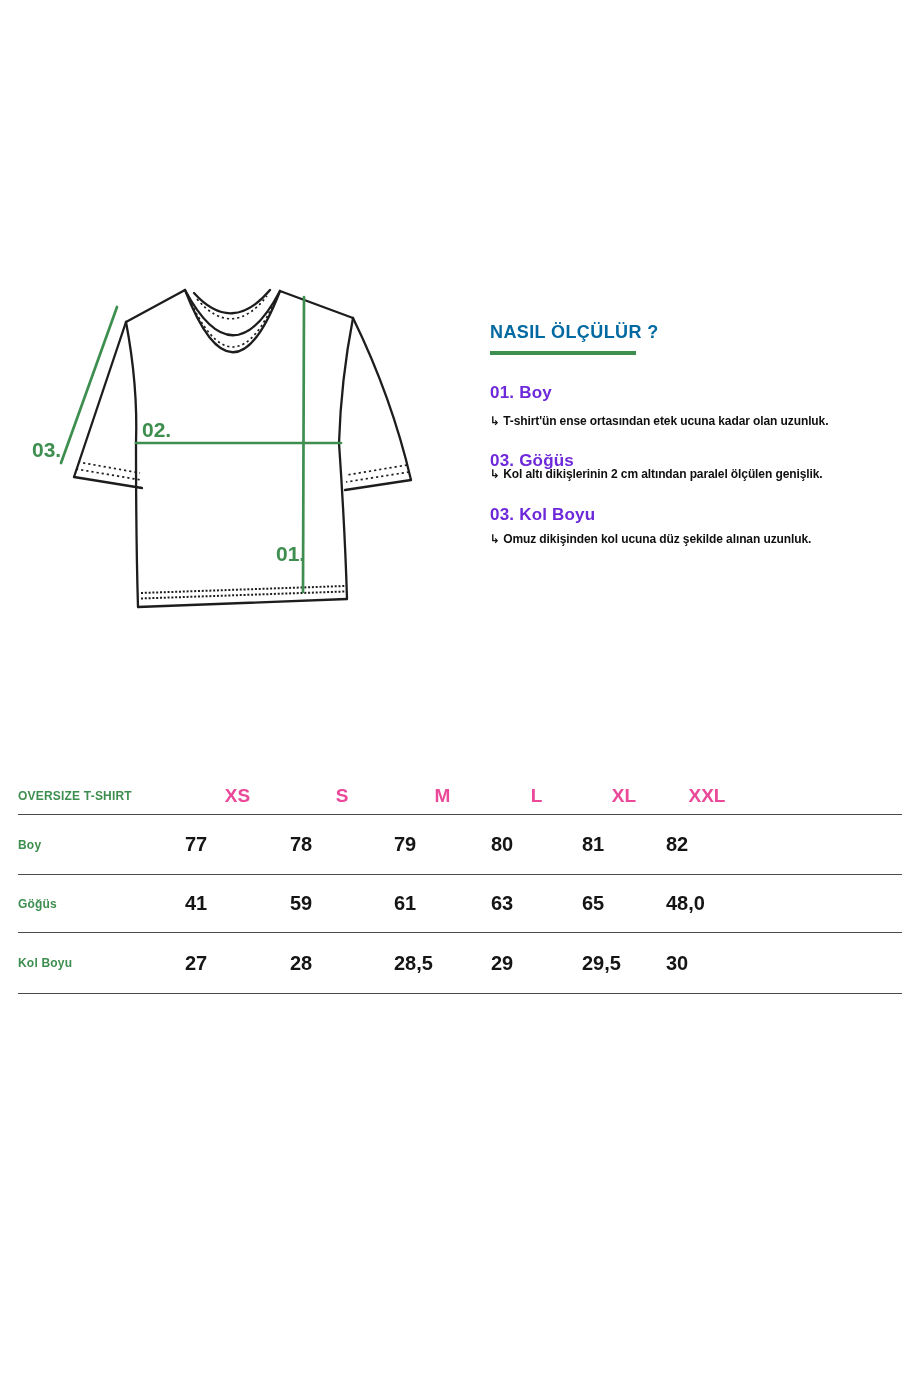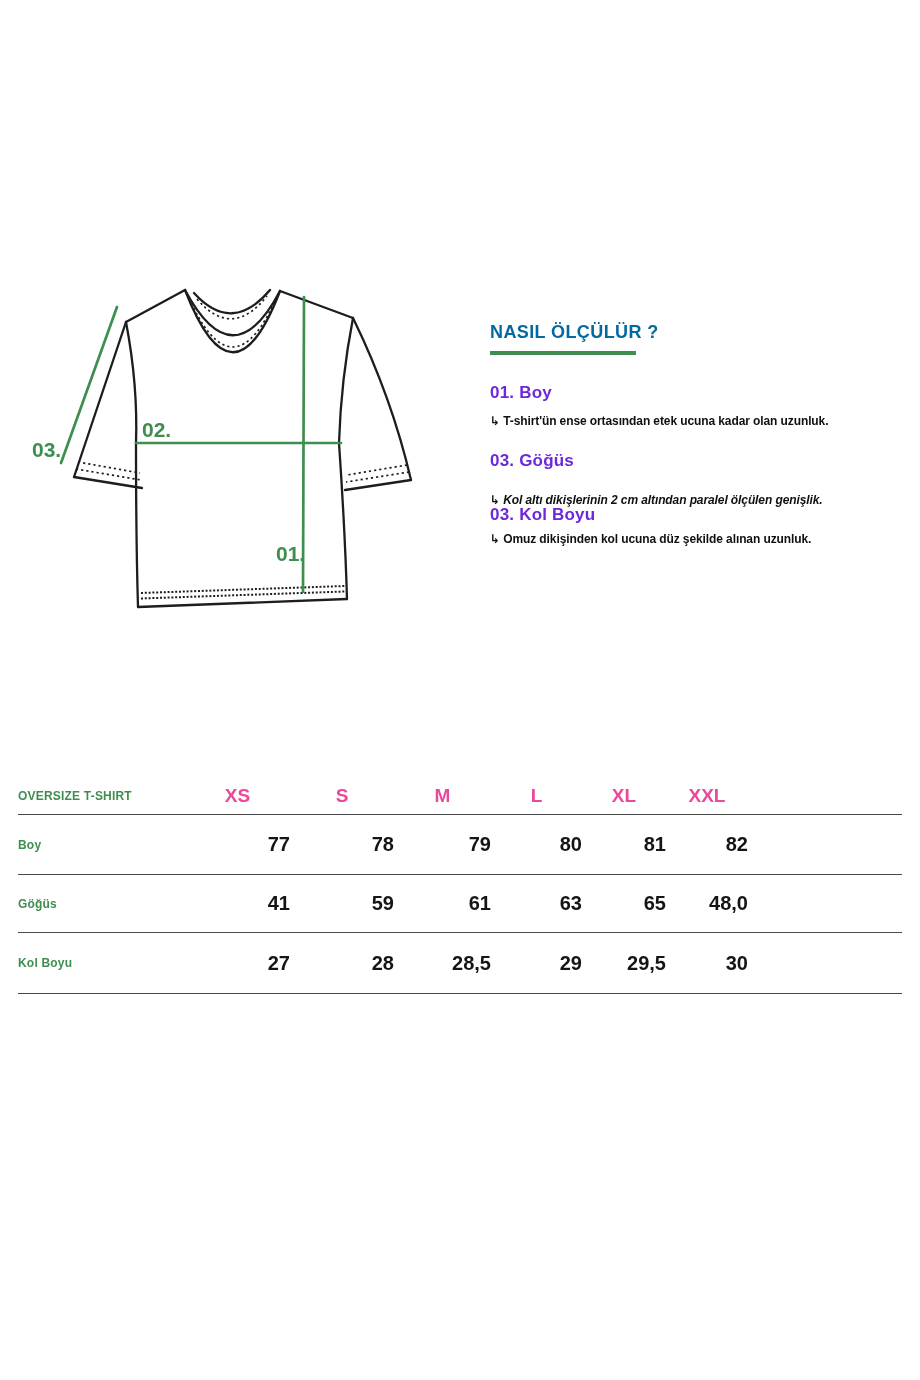--- a/index.html
+++ b/index.html
@@ -21,38 +21,38 @@
   #howto .underline{position:absolute;left:0;top:26px;width:146px;height:3.5px;background:#3e8e4f;}
   .mi-h{
     position:absolute;left:0;font-size:17px;font-weight:700;color:#6d28d9;
     letter-spacing:.2px;white-space:nowrap;
   }
   .mi-d{
     position:absolute;left:0;font-size:12px;font-weight:700;color:#101010;
     letter-spacing:-0.1px;white-space:nowrap;
   }
   #mi-h-0{top:58px;} #mi-d-0{top:89px;}
-  #mi-h-1{top:126px;} #mi-d-1{top:168px;font-style:italic;}
+  #mi-h-1{top:126px;} #mi-d-1{top:142px;}
   #mi-h-2{top:180px;} #mi-d-2{top:207px;}
 
   
   #size-table{position:absolute;left:18px;top:777px;width:884px;}
   .trow{
     display:grid;
     grid-template-columns:167px 105px 104px 97px 91px 84px 82px;
     align-items:center;
     border-bottom:1.5px solid #4a4a4a;
   }
   .trow.head{height:37px;}
   .trow.r0{height:59px;}
   .trow.r1{height:57px;}
   .trow.r2{height:60px;}
   .tlabel{font-size:12px;font-weight:700;color:#3e8e4f;letter-spacing:.2px;}
   .thead-size{font-size:19px;font-weight:700;text-align:center;color:#ec4899;}
-  .tval{font-size:20px;font-weight:700;text-align:right;color:#151515;}
+  .tval{font-size:20px;font-weight:700;text-align:left;color:#151515;}
 </style>
 </head>
 <body>
 
 <svg id="shirt-svg" viewBox="0 0 440 380">
   <g fill="none" stroke="#1d1d1d" stroke-width="2.3" stroke-linecap="round" stroke-linejoin="round">
 
     <path d="M 106,62 L 165,30"></path>
     <path d="M 260,31 L 333,58"></path>
 

